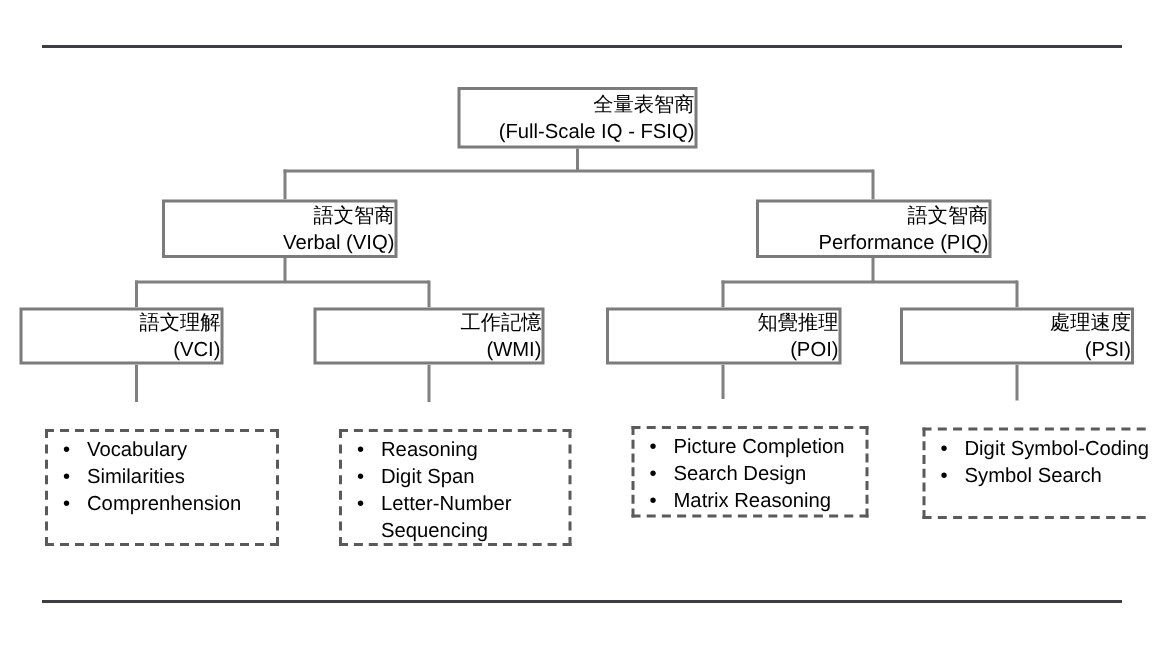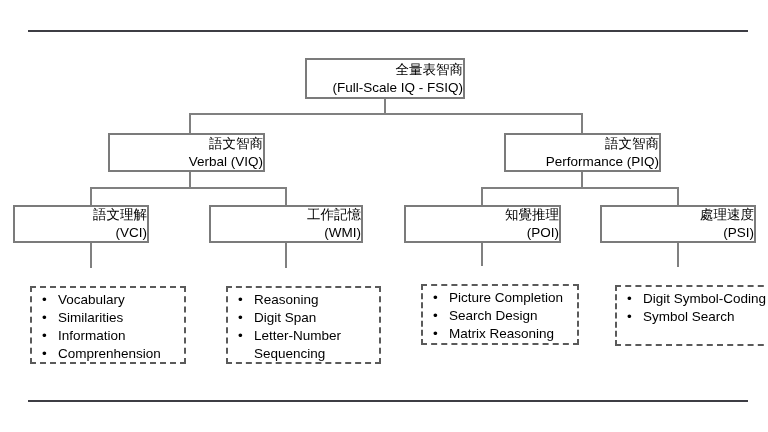--- a/index.html
+++ b/index.html
@@ -80,21 +80,20 @@
     <span>(POI)</span>
   </div>
   <div class="node" style="left:600px;top:205px;width:156px;height:38px">
     <span>處理速度</span>
     <span>(PSI)</span>
   </div>
 
   <ul class="sublist" style="left:12px;top:268px;width:156px;height:78px">
     <li>Vocabulary</li>
     <li>Similarities</li>
-    <li>Information</li>
     <li>Comprenhension</li>
   </ul>
 
   <ul class="sublist" style="left:208px;top:268px;width:155px;height:78px">
     <li>Reasoning</li>
     <li>Digit Span</li>
     <li>Letter-Number Sequencing</li>
   </ul>
 
   <ul class="sublist" style="left:403px;top:266px;width:158px;height:61px">

